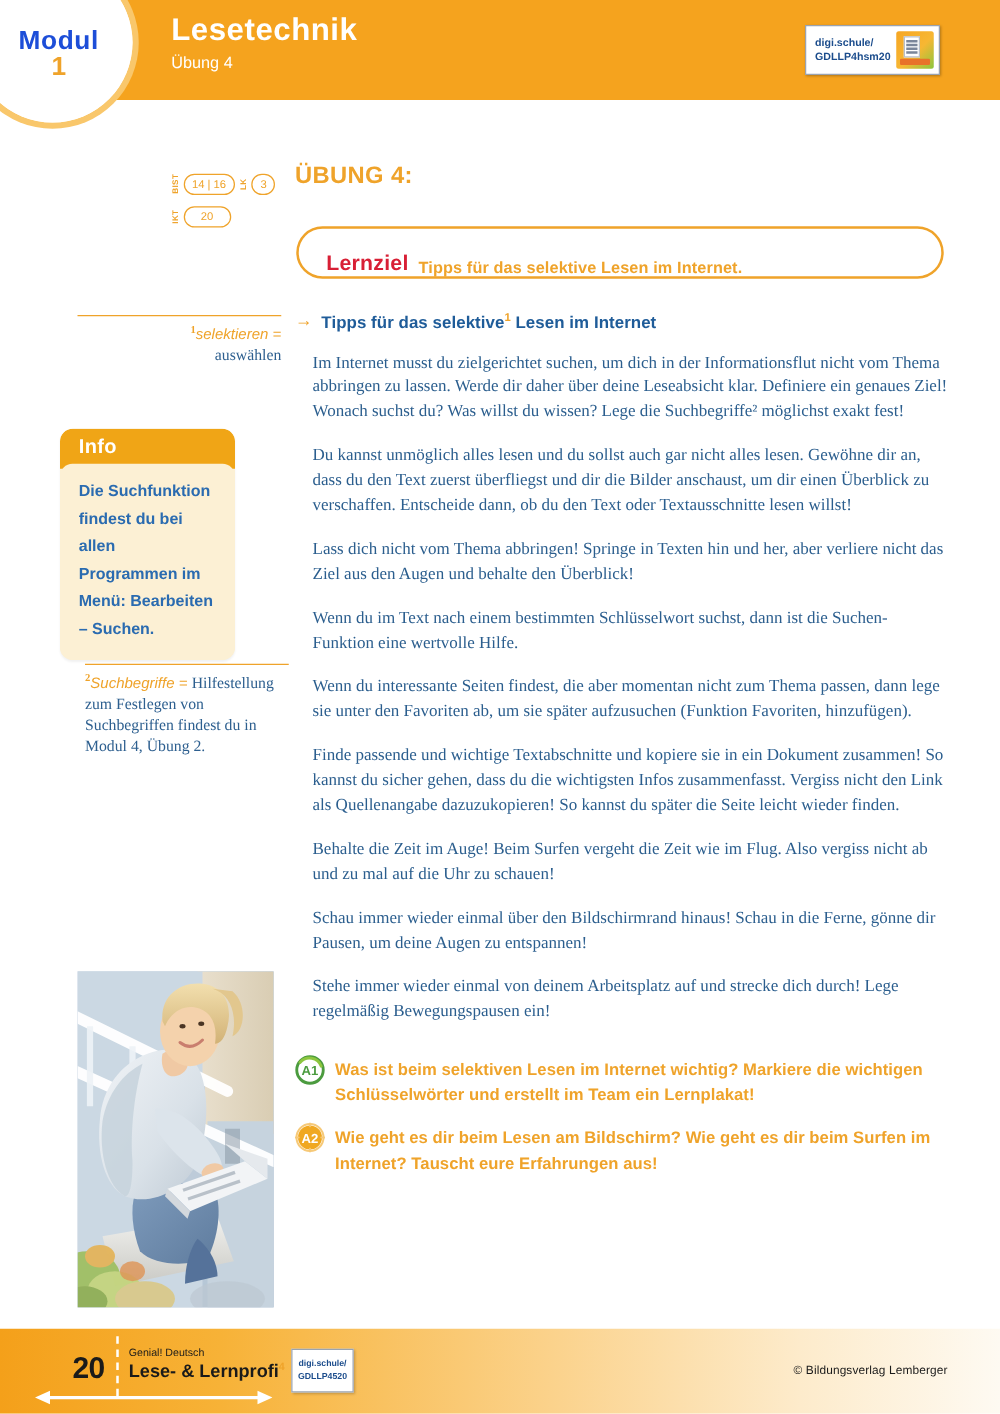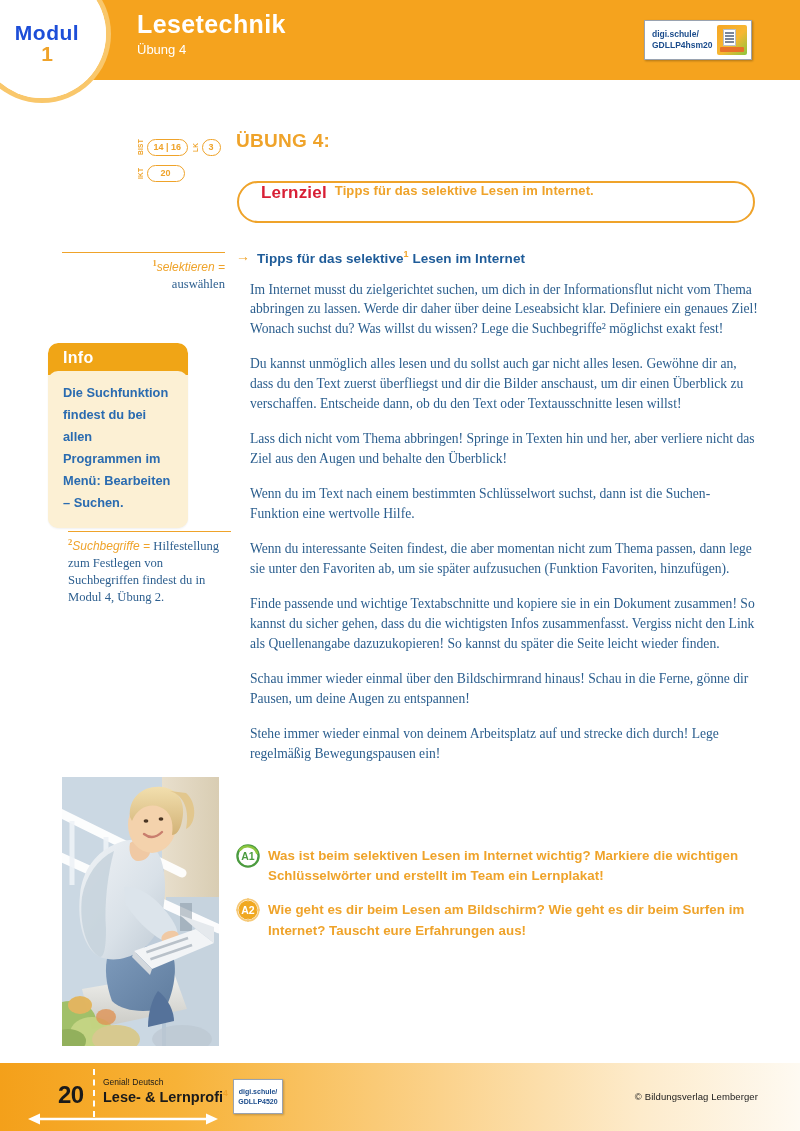--- a/index.html
+++ b/index.html
@@ -163,21 +163,21 @@
     height: 15px;
     display: flex;
     align-items: center;
     justify-content: center;
   }
   .badge-pill {
     border: 1.2px solid #EFA32A;
     border-radius: 9px;
     color: #EFA32A;
     font-size: 9px;
-    font-weight: bold;
+    font-weight: normal;
     padding: 1.5px 6px;
     line-height: 1.25;
     white-space: nowrap;
   }
   .badge-pill.wide { padding: 1.5px 13px; }
 
   
   .exercise-title {
     position: absolute;
     left: 236px; top: 130px;
@@ -189,21 +189,21 @@
 
   
   .lernziel-box {
     position: absolute;
     left: 237px; top: 181px;
     width: 518px; height: 42px;
     border: 2px solid #EFA32A;
     border-radius: 21px;
     background: #FFFFFF;
     display: flex;
-    align-items: flex-start;
+    align-items: flex-end;
     padding-left: 22px;
     box-sizing: border-box;
   }
   .lernziel-label {
     color: #D81F35;
     font-size: 17px;
     font-weight: bold;
     letter-spacing: .2px;
     margin-right: 8px;
   }
@@ -579,20 +579,21 @@
       <span>Tipps für das selektive</span><span class="sup-orange">1</span><span> Lesen im Internet</span>
     </span>
   </div>
 
   <p class="body-p">Im Internet musst du zielgerichtet suchen, um dich in der Informationsflut nicht vom Thema abbringen zu lassen. Werde dir daher über deine Leseabsicht klar. Definiere ein genaues Ziel! Wonach suchst du? Was willst du wissen? Lege die Suchbegriffe² möglichst exakt fest!</p>
   <p class="body-p">Du kannst unmöglich alles lesen und du sollst auch gar nicht alles lesen. Gewöhne dir an, dass du den Text zuerst überfliegst und dir die Bilder anschaust, um dir einen Überblick zu verschaffen. Entscheide dann, ob du den Text oder Textausschnitte lesen willst!</p>
   <p class="body-p">Lass dich nicht vom Thema abbringen! Springe in Texten hin und her, aber verliere nicht das Ziel aus den Augen und behalte den Überblick!</p>
   <p class="body-p">Wenn du im Text nach einem bestimmten Schlüsselwort suchst, dann ist die Suchen-Funktion eine wertvolle Hilfe.</p>
   <p class="body-p">Wenn du interessante Seiten findest, die aber momentan nicht zum Thema passen, dann lege sie unter den Favoriten ab, um sie später aufzusuchen (Funktion Favoriten, hinzufügen).</p>
   <p class="body-p">Finde passende und wichtige Textabschnitte und kopiere sie in ein Dokument zusammen! So kannst du sicher gehen, dass du die wichtigsten Infos zusammenfasst. Vergiss nicht den Link als Quellenangabe dazuzukopieren! So kannst du später die Seite leicht wieder finden.</p>
+  <p class="body-p">Behalte die Zeit im Auge! Beim Surfen vergeht die Zeit wie im Flug. Also vergiss nicht ab und zu mal auf die Uhr zu schauen!</p>
   <p class="body-p">Schau immer wieder einmal über den Bildschirmrand hinaus! Schau in die Ferne, gönne dir Pausen, um deine Augen zu entspannen!</p>
   <p class="body-p">Stehe immer wieder einmal von deinem Arbeitsplatz auf und strecke dich durch! Lege regelmäßig Bewegungspausen ein!</p>
 </div>
 
 <div class="tasks">
   <div class="task-row">
     <div class="task-badge">
       <svg width="24" height="24" viewBox="0 0 24 24" xmlns="http://www.w3.org/2000/svg">
         <circle cx="12" cy="12" r="10.6" fill="none" stroke="#4B9B3F" stroke-width="2.3"></circle>
         <path d="M4 6 A10 10 0 0 1 21 9" fill="none" stroke="#8DC63F" stroke-width="2.3" stroke-linecap="round"></path>

